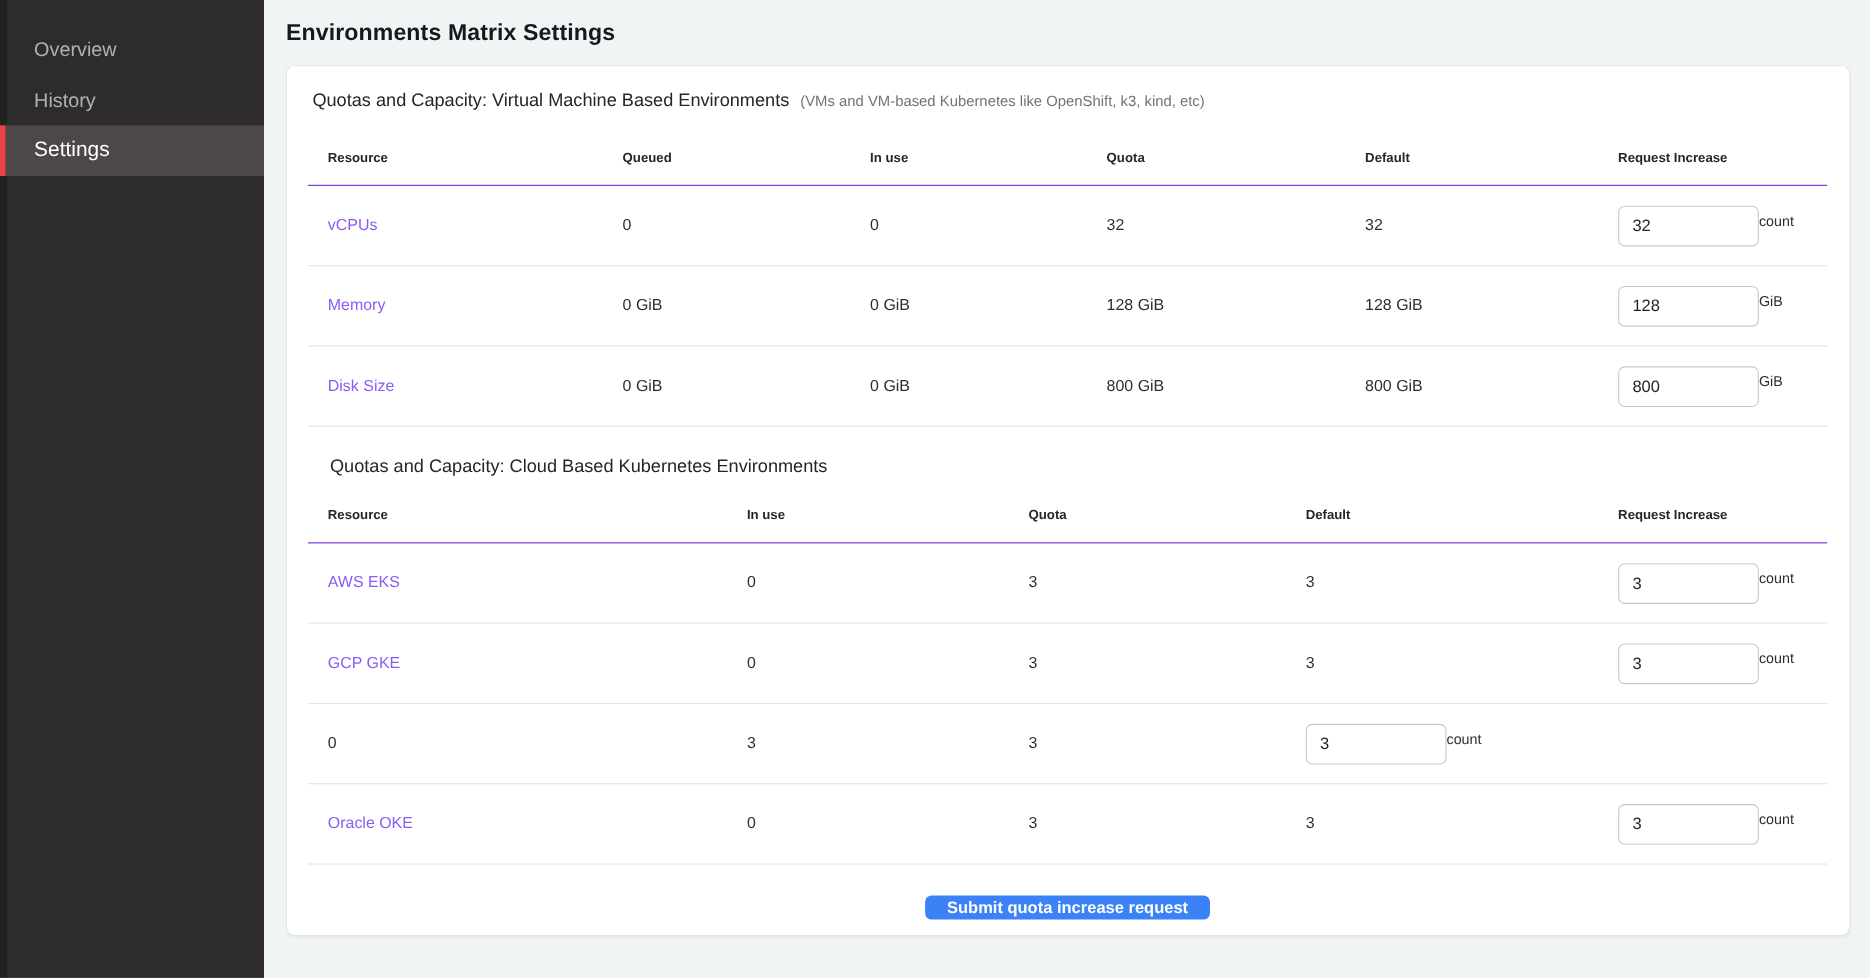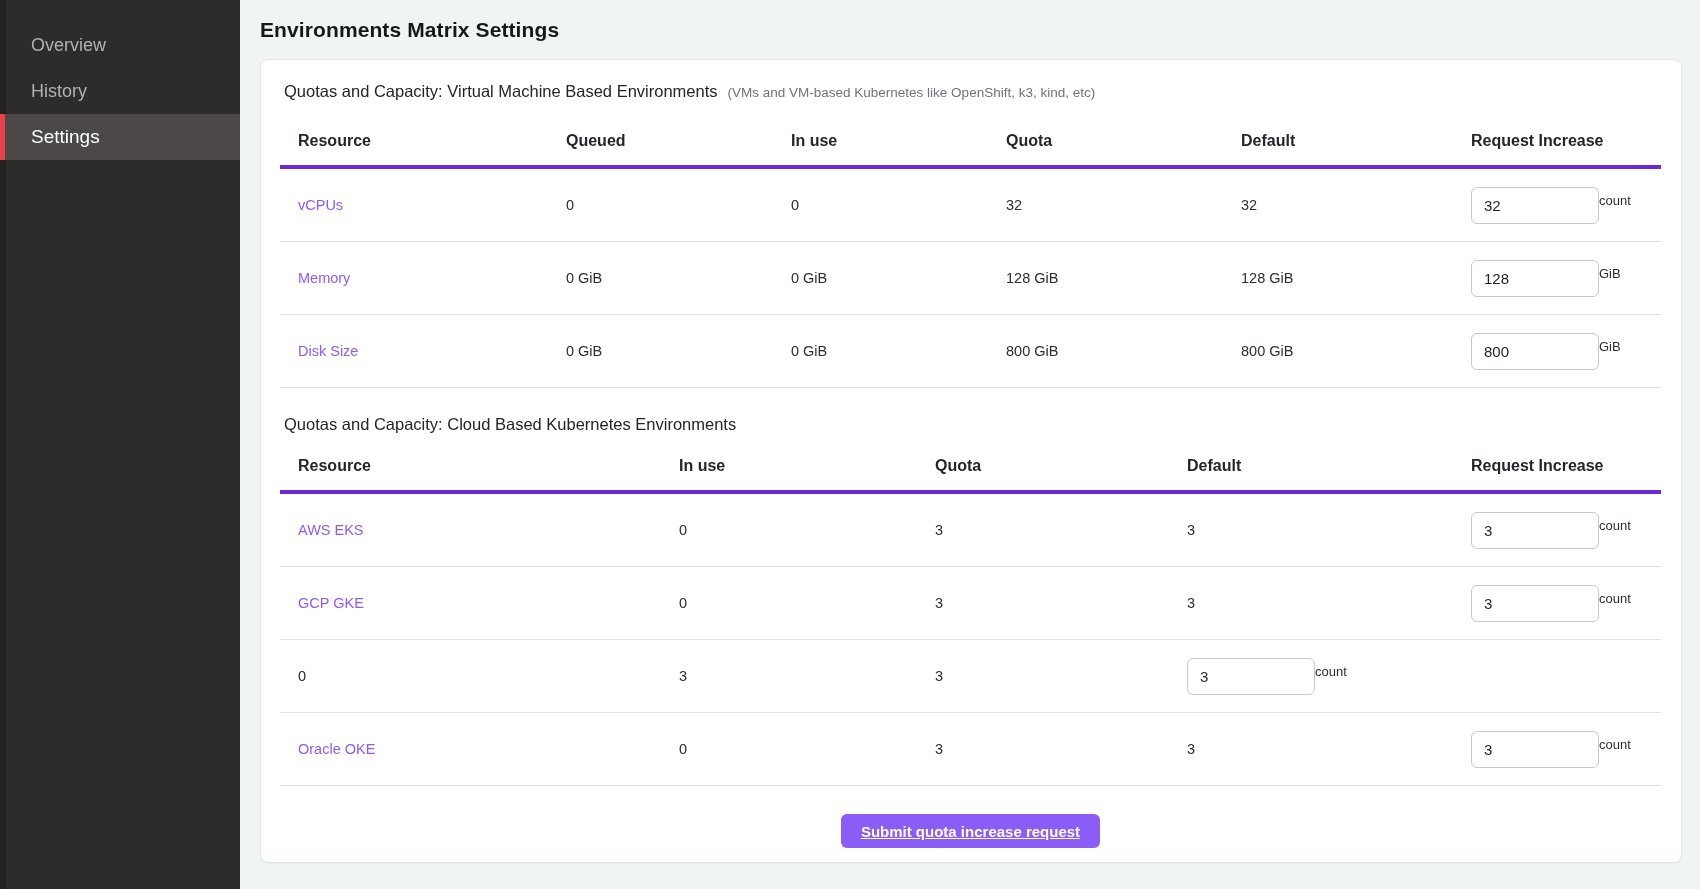--- a/index.html
+++ b/index.html
@@ -70,34 +70,34 @@
   .section-heading h2 {
     font-size: 16.5px;
     font-weight: 400;
     color: #22262a;
   }
   .section-heading .subtitle {
     font-size: 13.5px;
     color: #6e747a;
     font-weight: 400;
   }
-  .section-heading.second { margin: 27px 0 8px 4px; text-align: center; }
+  .section-heading.second { margin: 27px 0 8px 20px; text-align: center; }
 
   .trow {
     display: grid;
     align-items: center;
     padding-left: 18px;
   }
   .grid-s0 { grid-template-columns: 268px 225px 215px 235px 230px 1fr; }
   .grid-s1 { grid-template-columns: 381px 256px 252px 284px 1fr; }
 
   .thead-row {
     height: 52px;
-    border-bottom: 4px solid #6d28d9;
-    font-size: 16px;
+    border-bottom: 1px solid #6d28d9;
+    font-size: 12px;
     font-weight: 700;
     color: #23272b;
   }
   .data-row {
     height: 73px;
     border-bottom: 1px solid #e1e4e6;
     font-size: 14.5px;
     color: #2a2e33;
   }
   .cell.resource { font-weight: 400; color: #8b5cf6; }
@@ -117,31 +117,30 @@
   }
   .unit {
     font-size: 13px;
     color: #2a2e33;
     transform: translateY(-5px);
   }
 
   .footer-row { text-align: center; }
   .submit-btn {
     margin-top: 28px;
-    height: 34px;
+    height: 22px;
     padding: 0 20px;
-    background: #8b5cf6;
+    background: #3b82f6;
     color: #ffffff;
     border: none;
     border-radius: 6px;
     font-size: 15px;
     font-weight: 700;
     font-family: "Liberation Sans", sans-serif;
     cursor: pointer;
-    text-decoration: underline;
   }
 </style>
 </head>
 <body>
 
 <nav class="sidebar">
   <div class="nav-item">
     <span>Overview</span>
   </div>
   <div class="nav-item">

